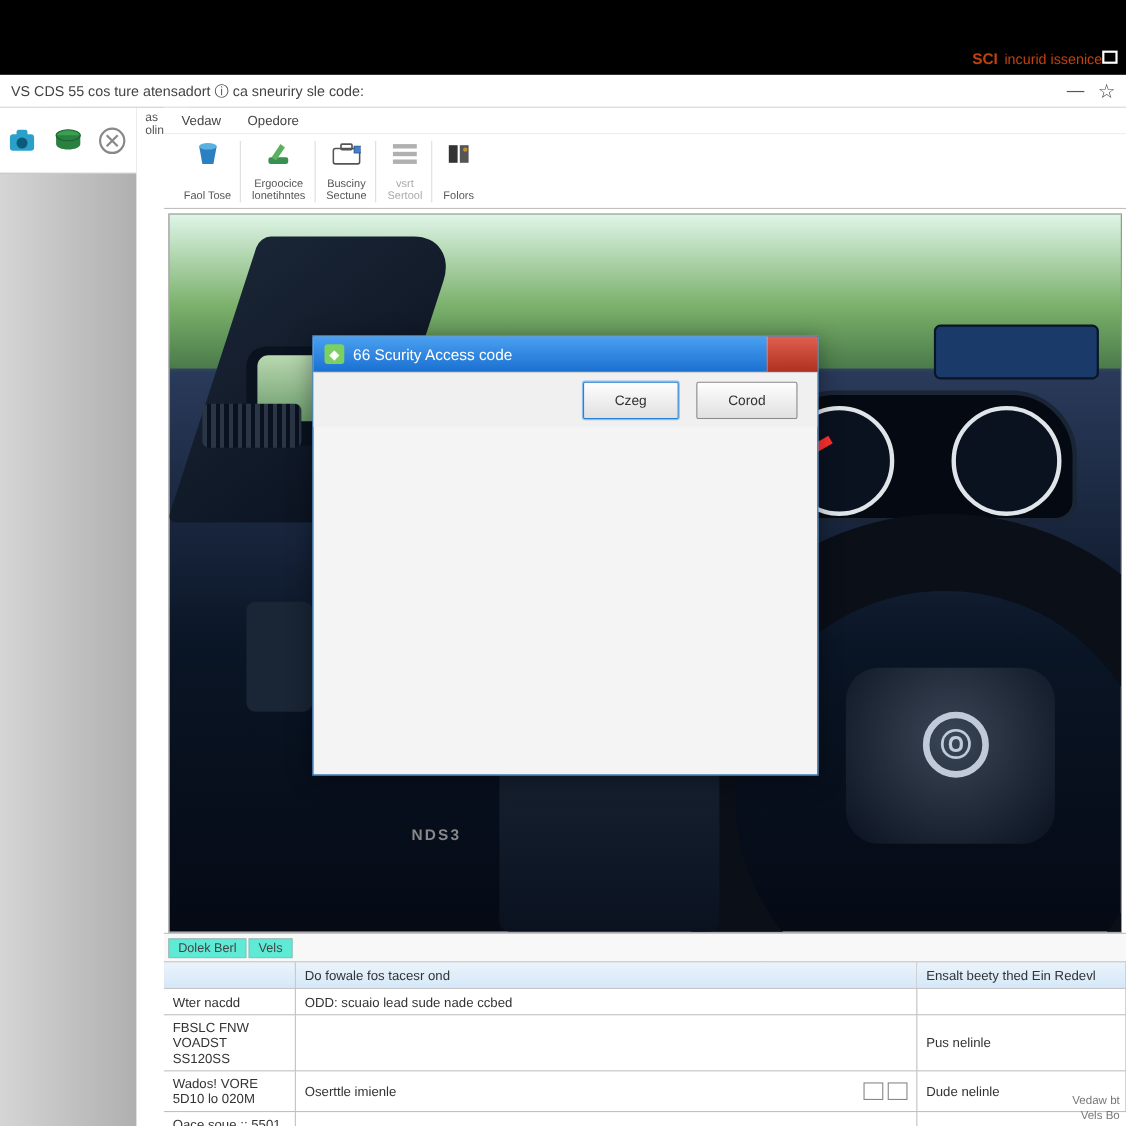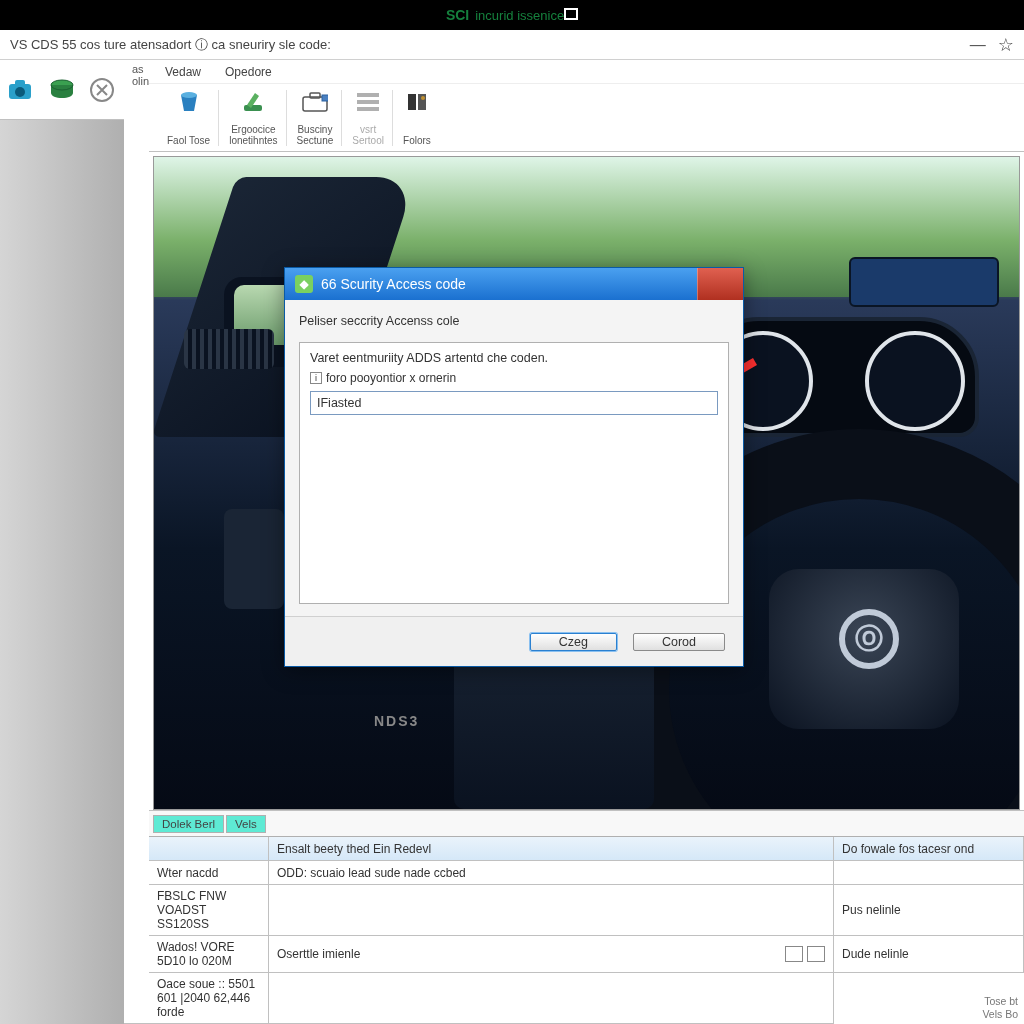--- a/index.html
+++ b/index.html
@@ -1,21 +1,21 @@
 <!DOCTYPE html>
 <html><head>
 <meta charset="utf-8">
 <style>
   * { box-sizing: border-box; margin: 0; padding: 0; font-family: "Segoe UI", Tahoma, sans-serif; }
   body { width: 1024px; height: 1024px; overflow: hidden; background: #000; position: relative; }
   
   
   .titlebar-dark {
-    background: #000; color: #15803d; height: 30px; display: flex; align-items: center;
-    padding: 0 8px; font-size: 13px; justify-content: center;
+    background: #000; color: #c2410c; height: 30px; display: flex; align-items: center;
+    padding: 0 8px; font-size: 13px; justify-content: flex-end; margin-top: 38px;
   }
   .titlebar-dark .left { display: flex; align-items: center; gap: 6px; }
   .titlebar-dark .left .logo-text { font-weight: 600; font-size: 14px; }
   .titlebar-dark .win-maximize {
     width: 14px; height: 12px; border: 2px solid #fff; display: inline-block;
   }
   
   
   .menubar-white {
     background: #fff; height: 30px; display: flex; align-items: center;
@@ -184,21 +184,21 @@
   .dialog-field-label { font-size: 12px; color: #333; display:flex; align-items:center; gap:4px;}
   .dialog-input {
     width: 100%; height: 24px; border: 1px solid #7a9ac0; padding: 2px 6px;
     font-size: 12.5px; color: #333; background: #fff;
   }
   .dialog-buttons {
     height: 50px; display: flex; align-items: center; justify-content: flex-end;
     gap: 16px; padding: 0 18px; background: #f0f0f0; border-top: 1px solid #d0d0d0;
   }
   .dlg-btn {
-    min-width: 76px; height: 18px; font-size: 12.5px; color: #333;
+    min-width: 76px; height: 34px; font-size: 12.5px; color: #333;
     background: linear-gradient(180deg, #fefefe, #e0e0e0);
     border: 1px solid #8a8a8a; border-radius: 2px; padding: 0 28px;
   }
   .dlg-btn.primary { border: 1px solid #2a80d0; box-shadow: 0 0 0 1px #8ac0f0; }
   
   
   .bottom-tabs {
     height: 26px; display: flex; align-items: center; gap: 2px; padding: 2px 4px;
     background: #f8f8f8; border-top: 1px solid #c0c0c0; font-size: 11.5px;
   }
@@ -360,49 +360,38 @@
         <div class="center-console"></div>
         <div class="brand-text">NDS3</div>
       </div>
 
       <div class="dialog">
         <div class="dialog-titlebar">
           <span class="dlg-icon">◆</span>
           <span>66 Scurity Access code</span>
           <div class="dialog-close-red"></div>
         </div>
-        <div class="dialog-body">
-          <div class="dialog-subtitle">Peliser seccrity Accenss cole</div>
-          <div class="dialog-inner-box">
-            <div>Varet eentmuriity ADDS artentd che coden.</div>
-            <div class="dialog-field-label">
-              <span style="border:1px solid #888;width:12px;height:12px;display:inline-flex;align-items:center;justify-content:center;font-size:9px;">i</span>
-              <span>foro pooyontior x ornerin</span>
-            </div>
-            <input class="dialog-input" value="IFiasted" style="">
-          </div>
-        </div>
         <div class="dialog-buttons">
           <button class="dlg-btn primary">Czeg</button>
           <button class="dlg-btn">Corod</button>
         </div>
       </div>
     </div>
 
     <div class="bottom-tabs">
       <span class="btab">Dolek Berl</span>
       <span class="btab">Vels</span>
     </div>
 
     <div class="info-grid">
       <div class="hdr"></div>
+      <div class="hdr">Do fowale fos tacesr ond</div>
       <div class="hdr right-cell">
           <span>Ensalt beety thed Ein Redevl</span>
         </div>
-      <div class="hdr">Do fowale fos tacesr ond</div>
 
       <div>Wter nacdd</div>
       <div>ODD: scuaio lead sude nade ccbed</div>
 
       <div></div>
       <div>FBSLC FNW VOADST SS120SS</div>
       <div></div>
 
       <div>Pus nelinle</div>
       <div>Wados! VORE 5D10 lo 020M</div>
@@ -413,18 +402,18 @@
           <span class="mini-square"></span>
         </span>
       </div>
 
       <div>Dude nelinle</div>
       <div>Oace soue ::  5501 601 |2040 62,446 forde</div>
       <div></div>
     </div>
 
     <div class="footer-credits">
-      <div>Tose bt</div>
+      <div>Vedaw bt</div>
       <div>Vels Bo</div>
     </div>
 
   </div>
 </div>
 
 </body></html>

